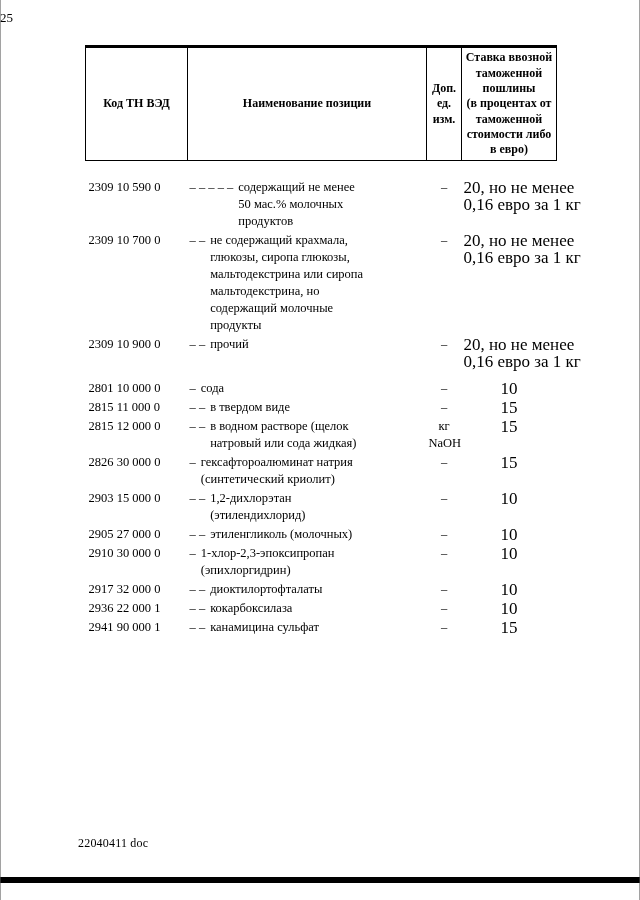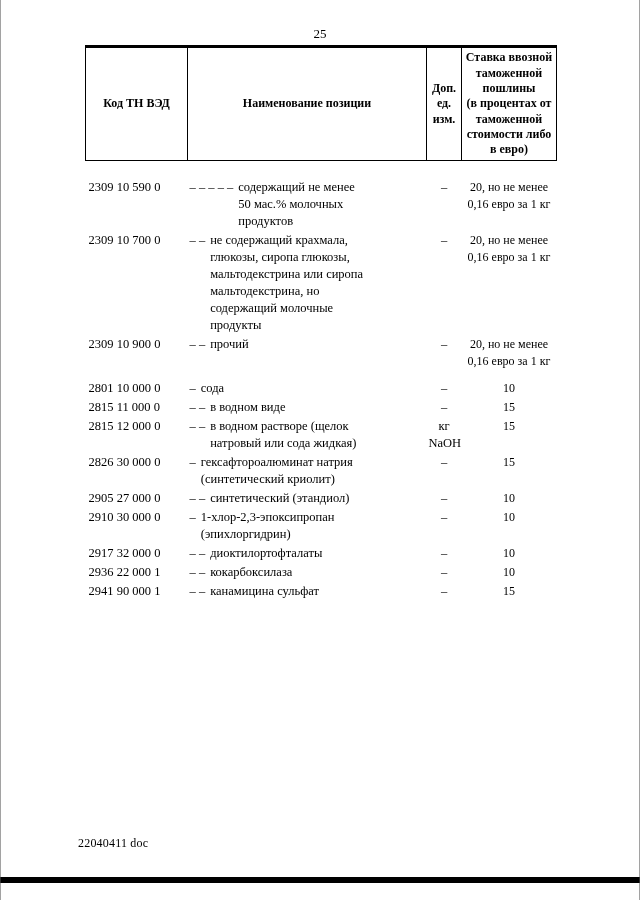--- a/index.html
+++ b/index.html
@@ -10,24 +10,23 @@
   body {
     width: 640px;
     height: 900px;
     position: relative;
     font-family: "Liberation Serif", "DejaVu Serif", serif;
     color: #000;
     overflow: hidden;
   }
   .page-number {
     position: absolute;
-    top: 26px;
+    top: 10px;
     left: 0;
     width: 100%;
-    text-align: center;
     font-size: 13px;
   }
   .table-wrap {
     position: absolute;
     top: 45px;
     left: 85px;
     width: 471px;
   }
   table {
     border-collapse: collapse;
@@ -56,21 +55,21 @@
     vertical-align: top;
     padding: 1px 2px;
   }
   tbody tr:first-child td { padding-top: 18px; }
   tbody tr.gap td { padding-top: 9px; }
   .c-code { white-space: pre; padding-left: 3px; }
   .nwrap  { display: flex; }
   .dashes { white-space: pre; margin-right: 5px; }
   .ntext  { white-space: pre-line; }
   .c-unit { text-align: center; white-space: pre; }
-  .c-rate { text-align: center; white-space: pre; font-size: 12px; }
+  .c-rate { text-align: center; white-space: pre; font-size: 17px; }
   .doc-footer {
     position: absolute;
     left: 78px;
     top: 836px;
     font-size: 12px;
     letter-spacing: 0.2px;
   }
   .scan-bar {
     position: absolute;
     left: 0;
@@ -176,21 +175,21 @@
     </td>
     <td class="c-unit">–</td>
     <td class="c-rate">10</td>
   </tr>
 
   <tr>
     <td class="c-code">2815 11 000 0</td>
     <td class="c-name">
       <div class="nwrap">
         <span class="dashes">– –</span>
-        <span class="ntext">в водном виде</span>
+        <span class="ntext">в твердом виде</span>
       </div>
     </td>
     <td class="c-unit">–</td>
     <td class="c-rate">15</td>
   </tr>
 
   <tr>
     <td class="c-code">2815 12 000 0</td>
     <td class="c-name">
       <div class="nwrap">
@@ -211,27 +210,39 @@
       <div class="nwrap">
         <span class="dashes">–</span>
         <span class="ntext">гексафтороалюминат натрия
 (синтетический криолит)</span>
       </div>
     </td>
     <td class="c-unit">–</td>
     <td class="c-rate">15</td>
   </tr>
 
+  <tr>
+    <td class="c-code">2903 15 000 0</td>
+    <td class="c-name">
+      <div class="nwrap">
+        <span class="dashes">– –</span>
+        <span class="ntext">1,2-дихлорэтан
+(этилендихлорид)</span>
+      </div>
+    </td>
+    <td class="c-unit">–</td>
+    <td class="c-rate">10</td>
+  </tr>
 
   <tr>
     <td class="c-code">2905 27 000 0</td>
     <td class="c-name">
       <div class="nwrap">
         <span class="dashes">– –</span>
-        <span class="ntext">синтетический (этандиол)</span>
+        <span class="ntext">этиленгликоль (молочных)</span>
       </div>
     </td>
     <td class="c-unit">–</td>
     <td class="c-rate">10</td>
   </tr>
 
 
   <tr>
     <td class="c-code">2910 30 000 0</td>
     <td class="c-name">

